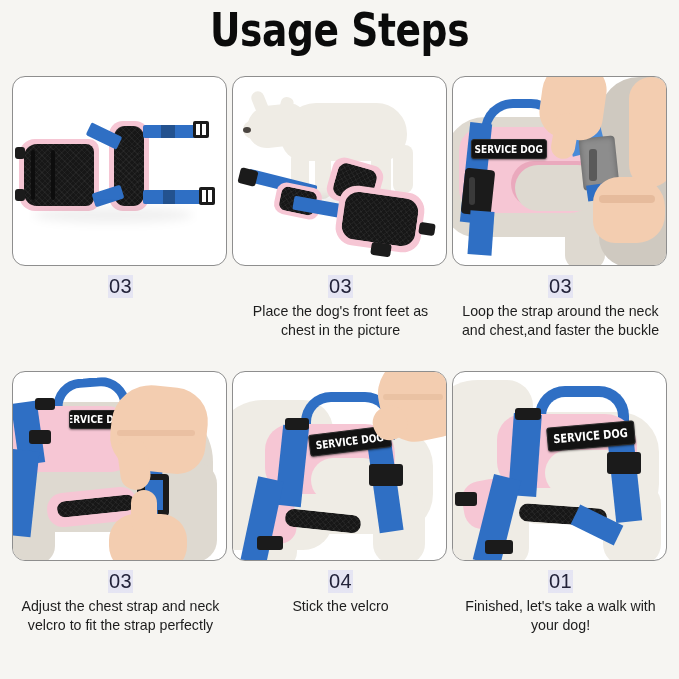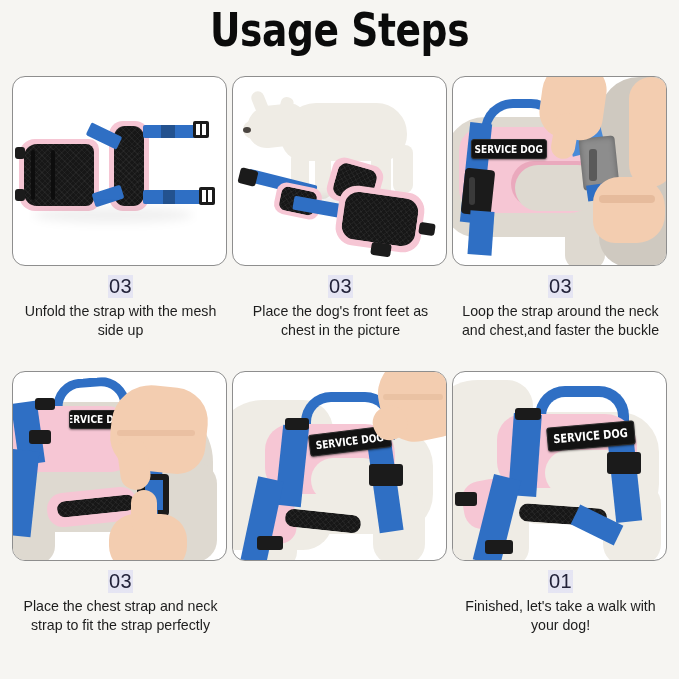--- a/index.html
+++ b/index.html
@@ -131,21 +131,20 @@
 
           <div class="sh buckle" style="left:186px;top:110px;width:16px;height:18px;border-radius:2px;"></div>
           <div class="sh" style="left:189px;top:113px;width:4px;height:12px;background:#fff;"></div>
           <div class="sh" style="left:195px;top:113px;width:4px;height:12px;background:#fff;"></div>
 
           <div class="sh" style="left:20px;top:130px;width:160px;height:16px;background:rgba(0,0,0,.06);filter:blur(5px);border-radius:50%;"></div>
         </div>
       </div>
       <div class="caption">
         <div class="stepnum">03</div>
-        <div class="steptext">Unfold the strap with the mesh side up</div>
       </div>
     </div>
 
     <div class="cell">
       <div class="panel">
         <div class="scene">
 
           <div class="sh bodyL" style="left:48px;top:26px;width:126px;height:58px;border-radius:46px 40px 34px 30px;"></div>
           <div class="sh bodyL" style="left:14px;top:28px;width:58px;height:42px;border-radius:30px 18px 22px 26px;transform:rotate(-6deg);"></div>
           <div class="sh bodyL" style="left:10px;top:44px;width:26px;height:18px;border-radius:10px 4px 8px 12px;"></div>
@@ -257,21 +256,21 @@
 
           <div class="sh skinL" style="left:98px;top:14px;width:96px;height:86px;border-radius:40px 34px 28px 34px;transform:rotate(6deg);"></div>
           <div class="sh skinD" style="left:104px;top:58px;width:78px;height:6px;border-radius:3px;opacity:.25;"></div>
           <div class="sh skinL" style="left:106px;top:66px;width:30px;height:52px;border-radius:15px;transform:rotate(-8deg);"></div>
           <div class="sh skinL" style="left:96px;top:142px;width:78px;height:58px;border-radius:26px;"></div>
           <div class="sh skinL" style="left:118px;top:118px;width:26px;height:44px;border-radius:13px;"></div>
         </div>
       </div>
       <div class="caption">
         <div class="stepnum">03</div>
-        <div class="steptext">Place the chest strap and neck strap to fit the strap perfectly</div>
+        <div class="steptext">Adjust the chest strap and neck velcro to fit the strap perfectly</div>
       </div>
     </div>
 
     <div class="cell">
       <div class="panel">
         <div class="scene">
           <div class="sh bodyL" style="left:-20px;top:28px;width:120px;height:150px;border-radius:50px 30px 30px 20px;"></div>
           <div class="sh bodyL" style="left:70px;top:54px;width:130px;height:108px;border-radius:26px 40px 40px 26px;"></div>
           <div class="sh bodyL" style="left:140px;top:120px;width:52px;height:72px;border-radius:20px;"></div>
           <div class="sh bodyL" style="left:20px;top:150px;width:44px;height:46px;border-radius:16px;"></div>
@@ -291,20 +290,24 @@
           <div class="sh buckle" style="left:24px;top:164px;width:26px;height:14px;"></div>
 
           <div class="patch" style="left:76px;top:58px;width:80px;height:20px;position:absolute;transform:rotate(-7deg);">
             <span style="font-size:11px;">SERVICE DOG</span>
           </div>
 
           <div class="sh skinL" style="left:146px;top:-16px;width:86px;height:84px;border-radius:36px 20px 30px 34px;transform:rotate(-12deg);"></div>
           <div class="sh skinL" style="left:140px;top:34px;width:34px;height:34px;border-radius:16px;transform:rotate(-24deg);"></div>
           <div class="sh skinD" style="left:150px;top:22px;width:60px;height:6px;border-radius:3px;opacity:.22;"></div>
         </div>
+      </div>
+      <div class="caption">
+        <div class="stepnum">04</div>
+        <div class="steptext">Stick the velcro</div>
       </div>
     </div>
 
     <div class="cell">
       <div class="panel">
         <div class="scene">
 
           <div class="sh bodyL" style="left:-30px;top:8px;width:110px;height:120px;border-radius:55px 26px 26px 40px;"></div>
           <div class="sh bodyL" style="left:56px;top:40px;width:150px;height:112px;border-radius:30px 40px 40px 30px;"></div>
           <div class="sh bodyL" style="left:150px;top:110px;width:58px;height:84px;border-radius:22px;"></div>

